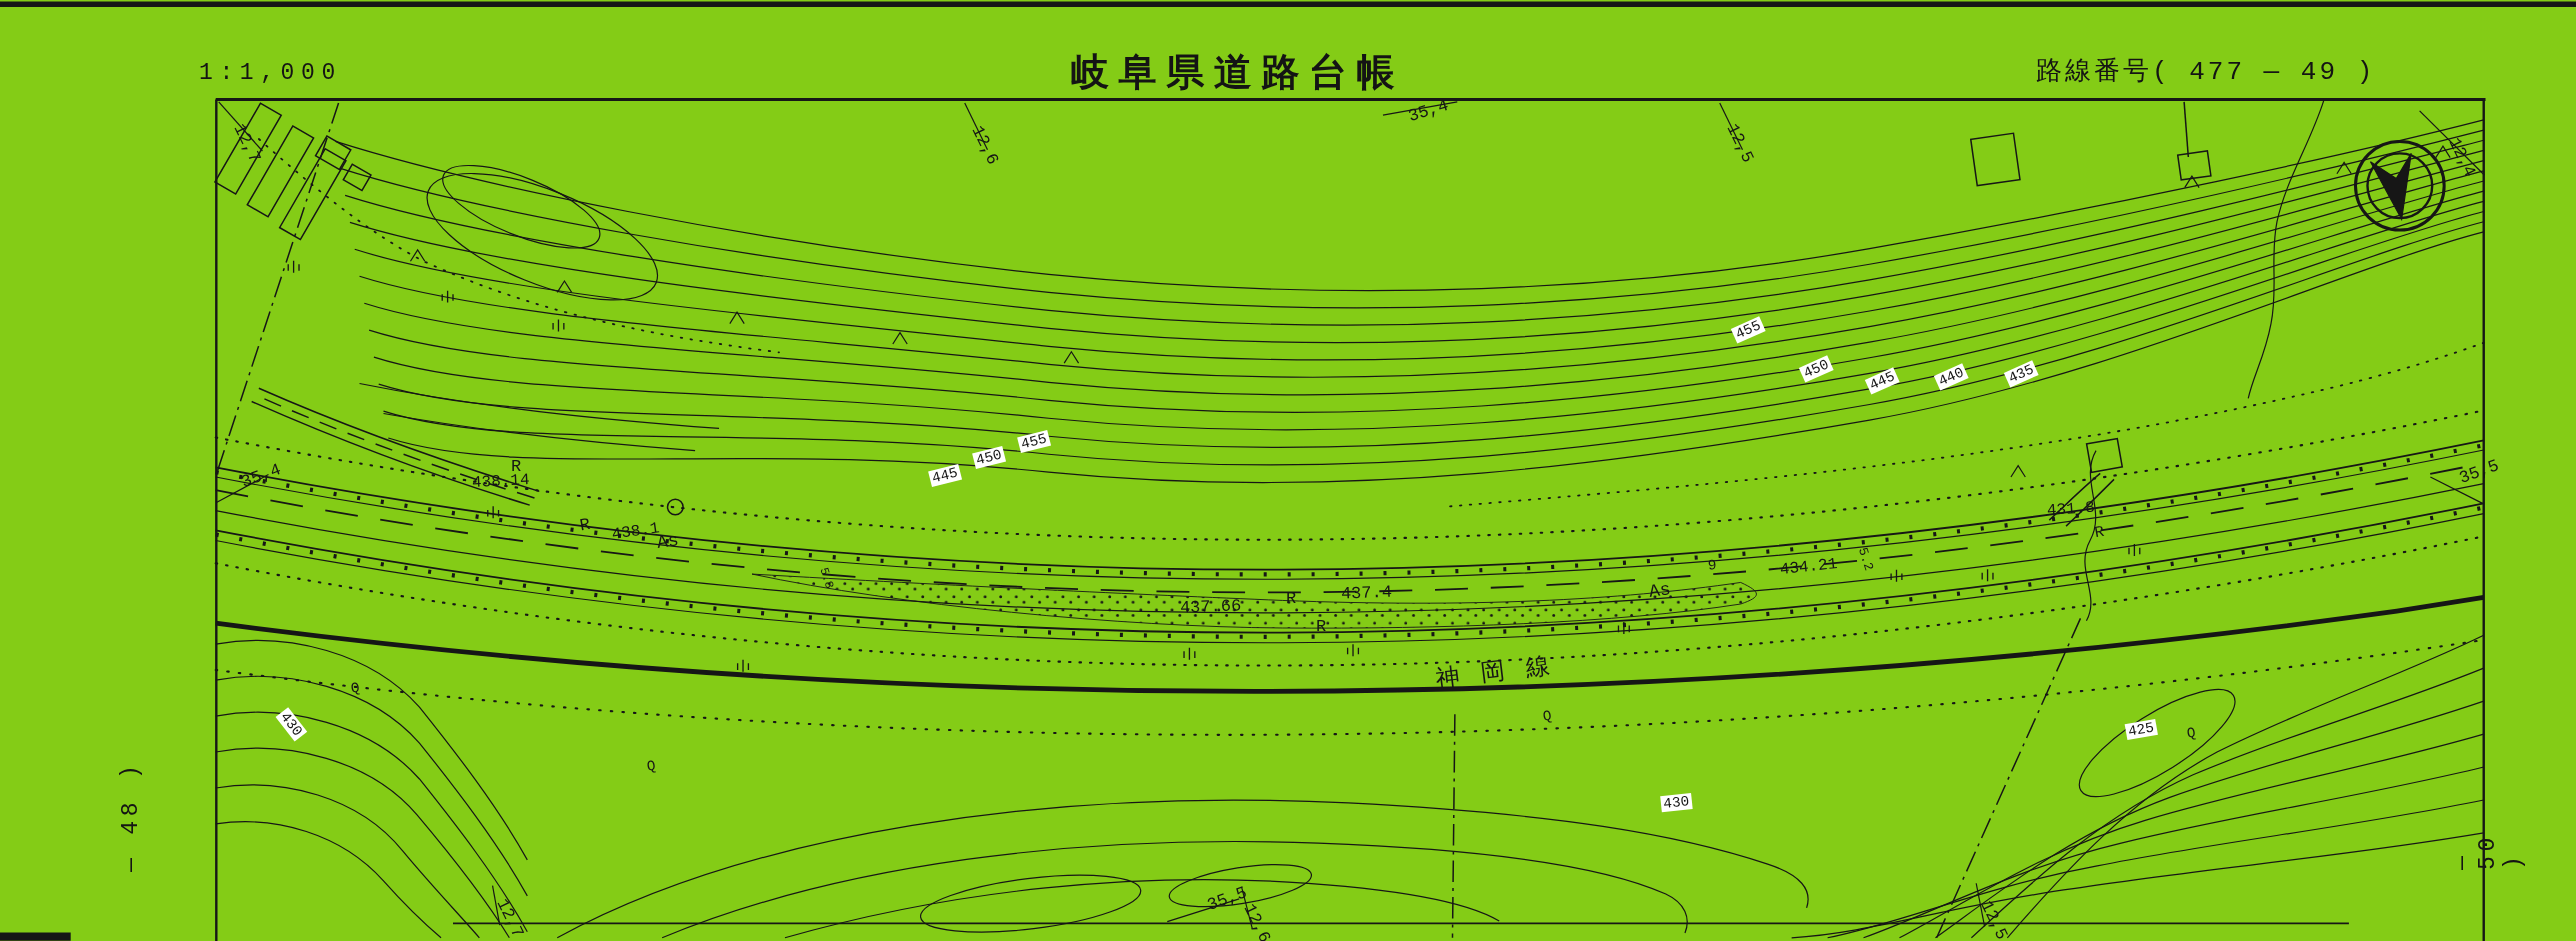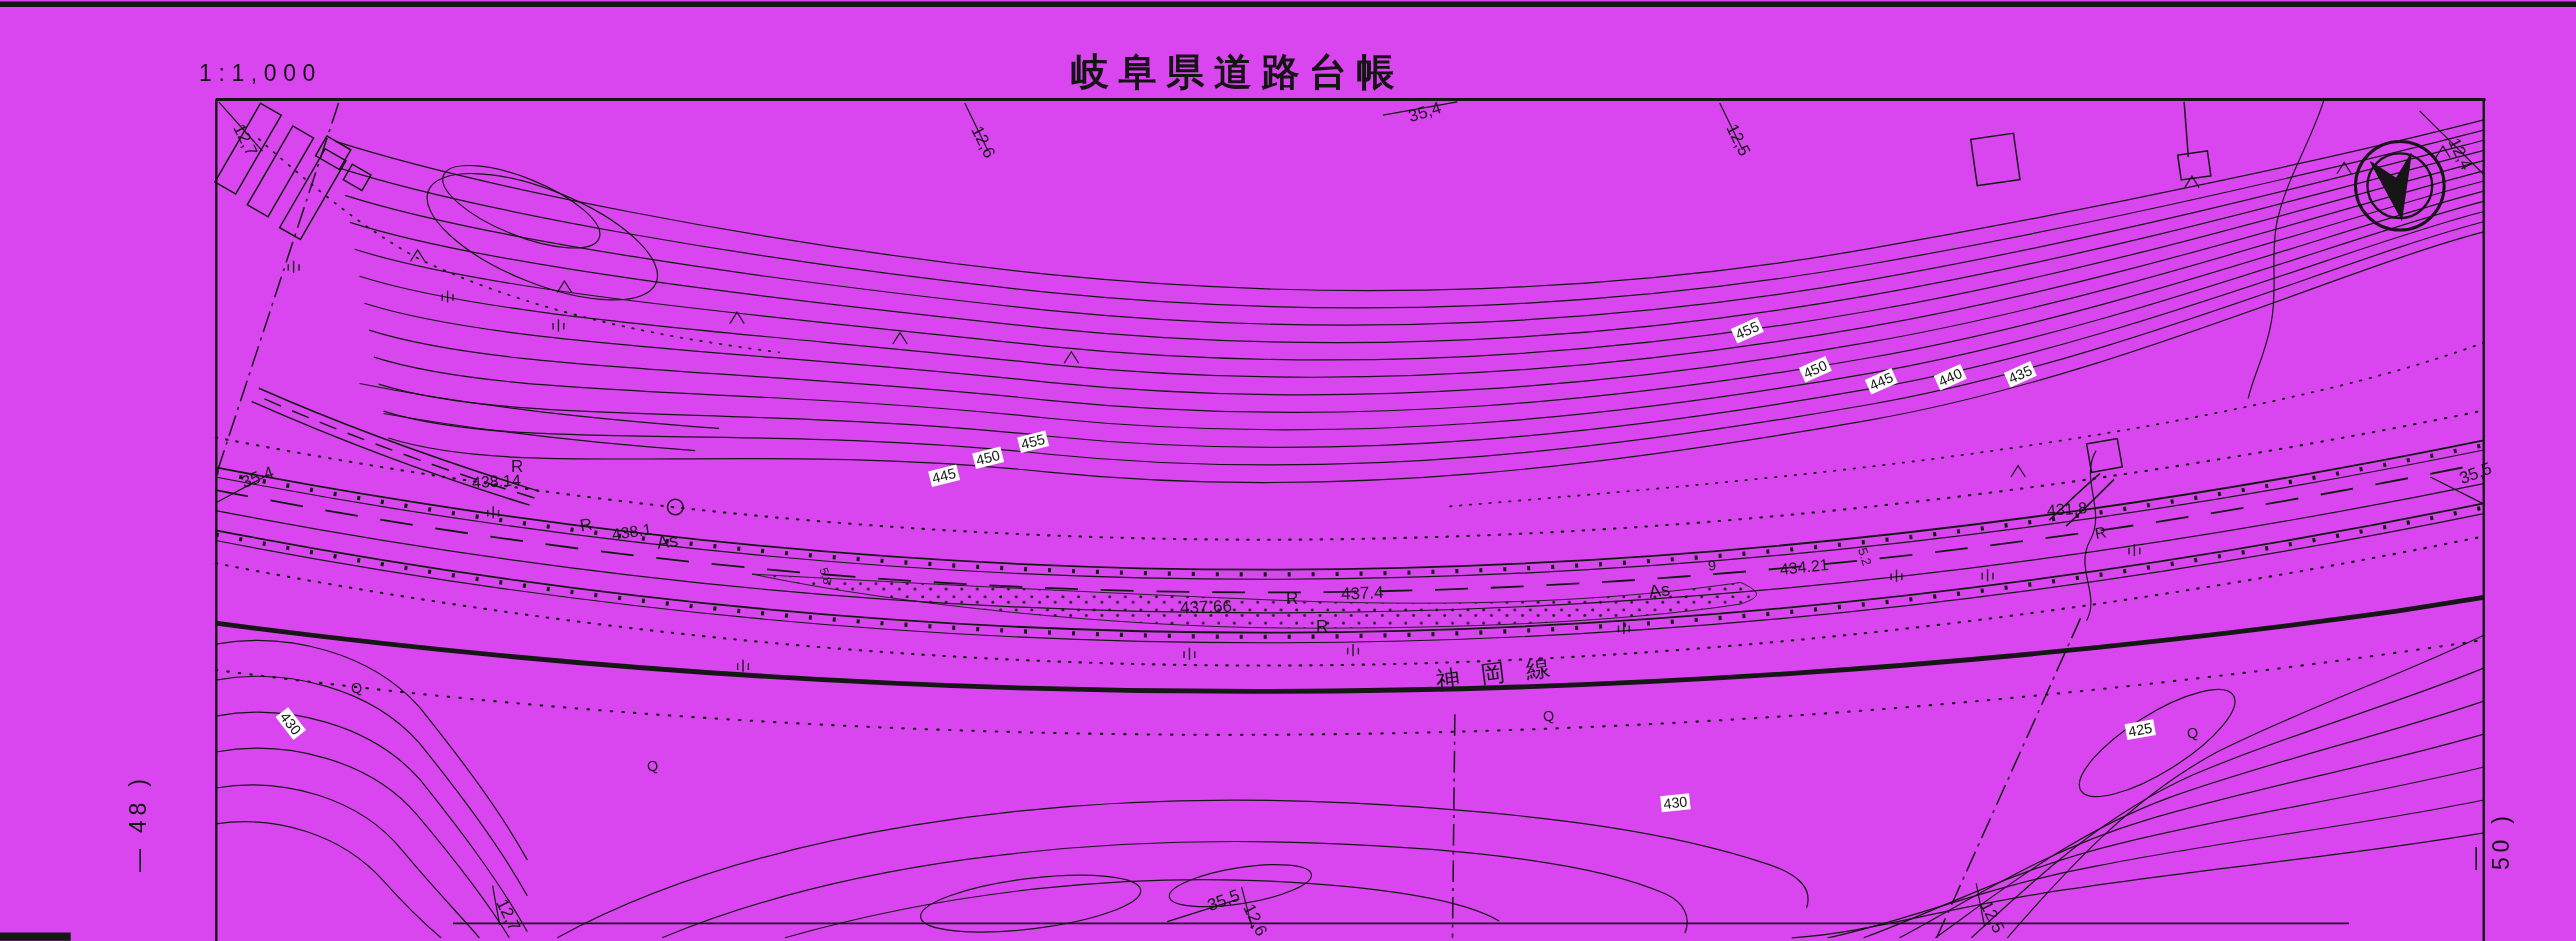--- a/index.html
+++ b/index.html
@@ -1,37 +1,38 @@
 <!DOCTYPE html>
 <html style="font-size:9.6px"><head>
 <meta charset="utf-8">
 <style>
   html,body{margin:0;padding:0;background:#e8e8e4;}
-  #sheet{position:relative;width:2576px;height:942px;background:#d946ef;overflow:hidden;
-         font-family:Liberation Sans, sans-serif;color:#141414;}
+  #sheet{position:relative;width:2576px;height:942px;background:#84cc16;overflow:hidden;
+         font-family:Liberation Mono, monospace;color:#141414;}
   .lbl{position:absolute;white-space:nowrap;transform-origin:0 50%;color:#161616;line-height:1;}
   .lbl.bg{background:#ffffff;padding:0.6px 2.4px;}
   #hdr-scale{position:absolute;left:199px;top:73px;font-size:23px;letter-spacing:6.6px;}
   #hdr-title{position:absolute;left:1071px;top:72px;font-size:38px;font-weight:bold;letter-spacing:9.6px;}
   #hdr-route{position:absolute;left:2036px;top:70px;font-size:26px;letter-spacing:3px;}
   .pageref{position:absolute;font-size:23px;letter-spacing:4.8px;transform-origin:0 50%;
            transform:translate(-50%,-50%) rotate(-90deg);}
   #pageref-left{left:187px;top:872px;}
   #pageref-right{left:2517px;top:870px;}
   #hdr-scale,#hdr-title,#hdr-route{transform:translateY(-50%);}
   svg{position:absolute;left:0;top:0;}
   #labels{position:absolute;left:0;top:0;width:100%;height:100%;}
 </style>
 </head>
 <body>
 
 <div id="sheet">
 
   <div id="hdr-scale" class="hdr">1:1,000</div>
   <div id="hdr-title">岐阜県道路台帳</div>
+  <div id="hdr-route">路線番号( 477 —  49 )</div>
 
   <div id="pageref-left" class="pageref">— 48 )</div>
   <div id="pageref-right" class="pageref">— 50 )</div>
 
   <svg id="map-svg" width="2576" height="942" viewBox="0 0 4299 1572">
     <defs>
       <pattern id="stip" width="26" height="22" patternUnits="userSpaceOnUse">
         <circle cx="6" cy="6" r="2.4" fill="#161616"></circle>
         <circle cx="19" cy="15" r="2.4" fill="#161616"></circle>
       </pattern>

